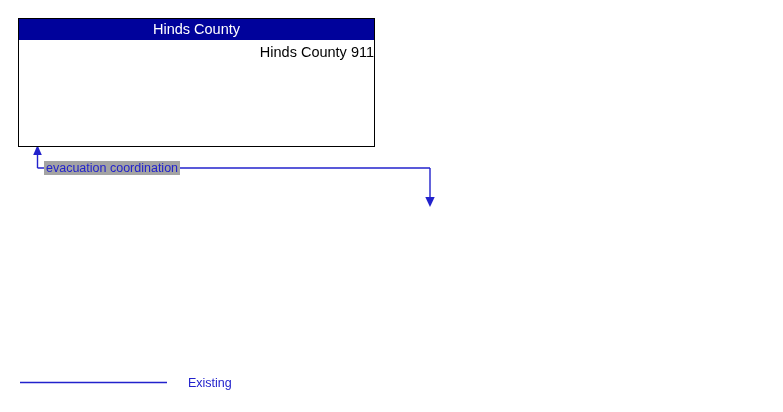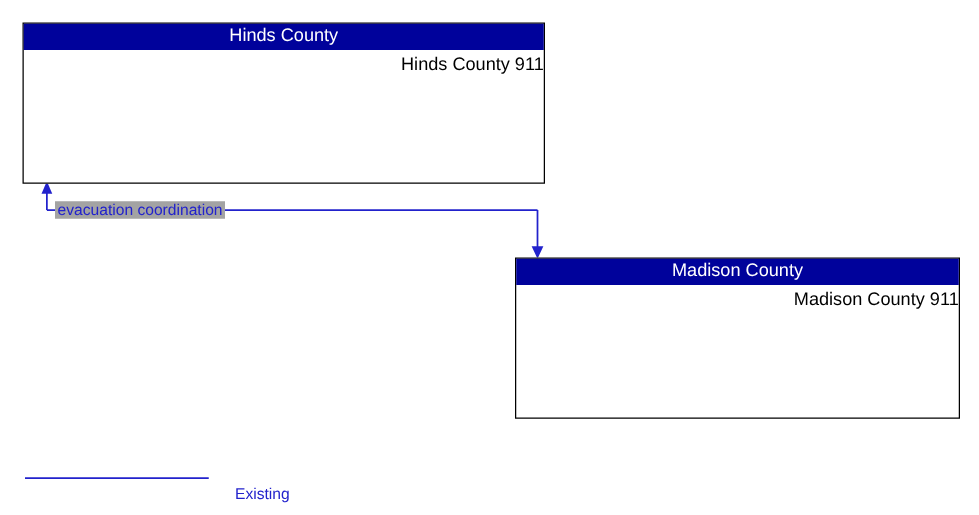--- a/index.html
+++ b/index.html
@@ -42,21 +42,21 @@
     text-align: right;
     color: #000000;
     font-size: 14.5px;
     padding-top: 4px;
     font-family: "Liberation Sans", sans-serif;
     white-space: nowrap;
   }
   #node-hinds {
     left: 18px;
     top: 18px;
-    width: 418px;
+    width: 357px;
     height: 129px;
   }
   #node-madison {
     left: 412px;
     top: 206px;
     width: 356px;
     height: 129px;
   }
   .flow-svg {
     position: absolute;
@@ -74,21 +74,21 @@
     color: #2222cc;
     font-family: "Liberation Sans", sans-serif;
     white-space: nowrap;
     background: #a3a3a3;
     padding: 0 2px;
     line-height: 14px;
   }
   .legend-label {
     position: absolute;
     left: 188px;
-    top: 388px;
+    top: 376px;
     font-size: 12.5px;
     color: #2222cc;
     font-family: "Liberation Sans", sans-serif;
     white-space: nowrap;
     line-height: 14px;
   }
 </style>
 </head>
 <body>
 
@@ -108,22 +108,18 @@
     <g>
       <line x1="20" y1="382.5" x2="167" y2="382.5" stroke="#2222cc" stroke-width="1.4"></line>
     </g>
   </svg>
 
   <div class="node-box" id="node-hinds">
     <div class="node-header">Hinds County</div>
     <div class="node-body">Hinds County 911</div>
   </div>
 
-  <div class="node-box" id="node-madison">
-    <div class="node-header">Madison County</div>
-    <div class="node-body">Madison County 911</div>
-  </div>
 
   <div class="flow-label">evacuation coordination</div>
 
   <div class="legend-label">Existing</div>
 
 </div>
 
 </body></html>

